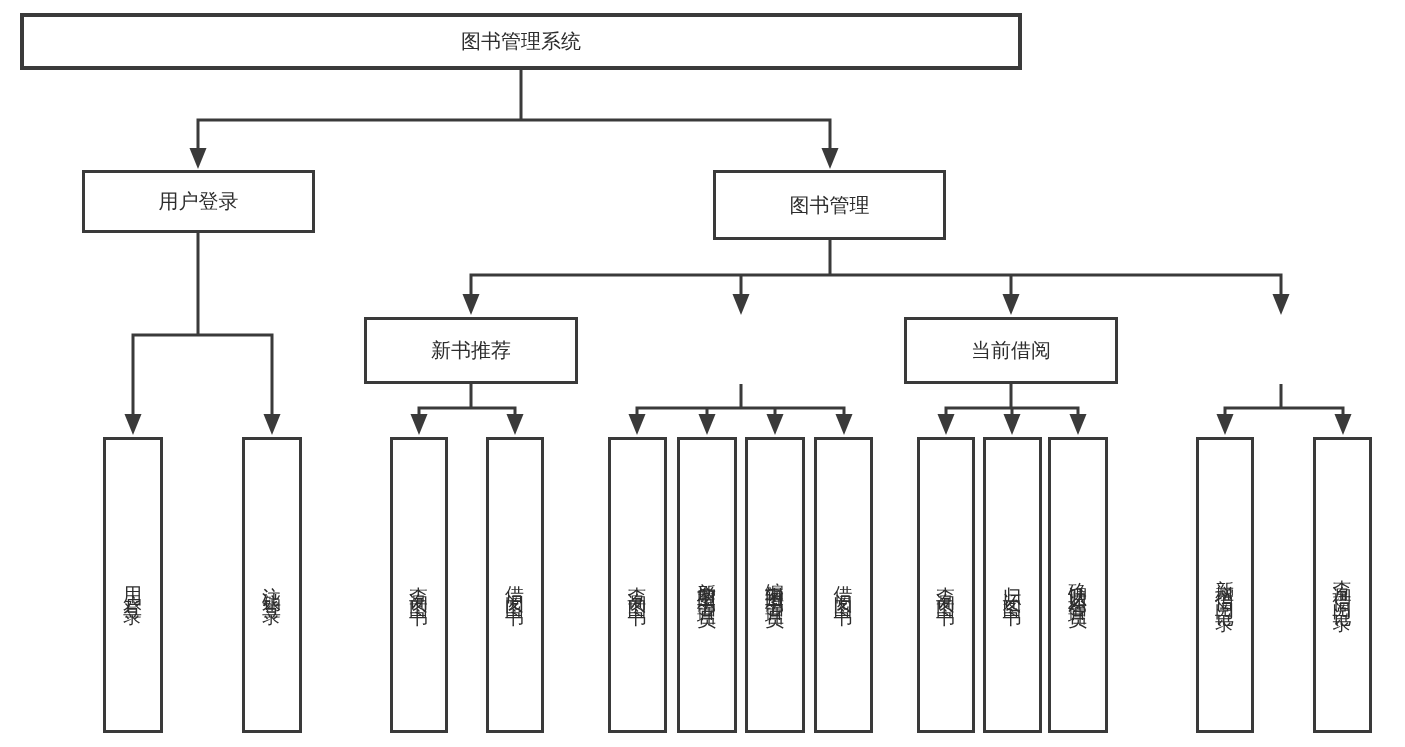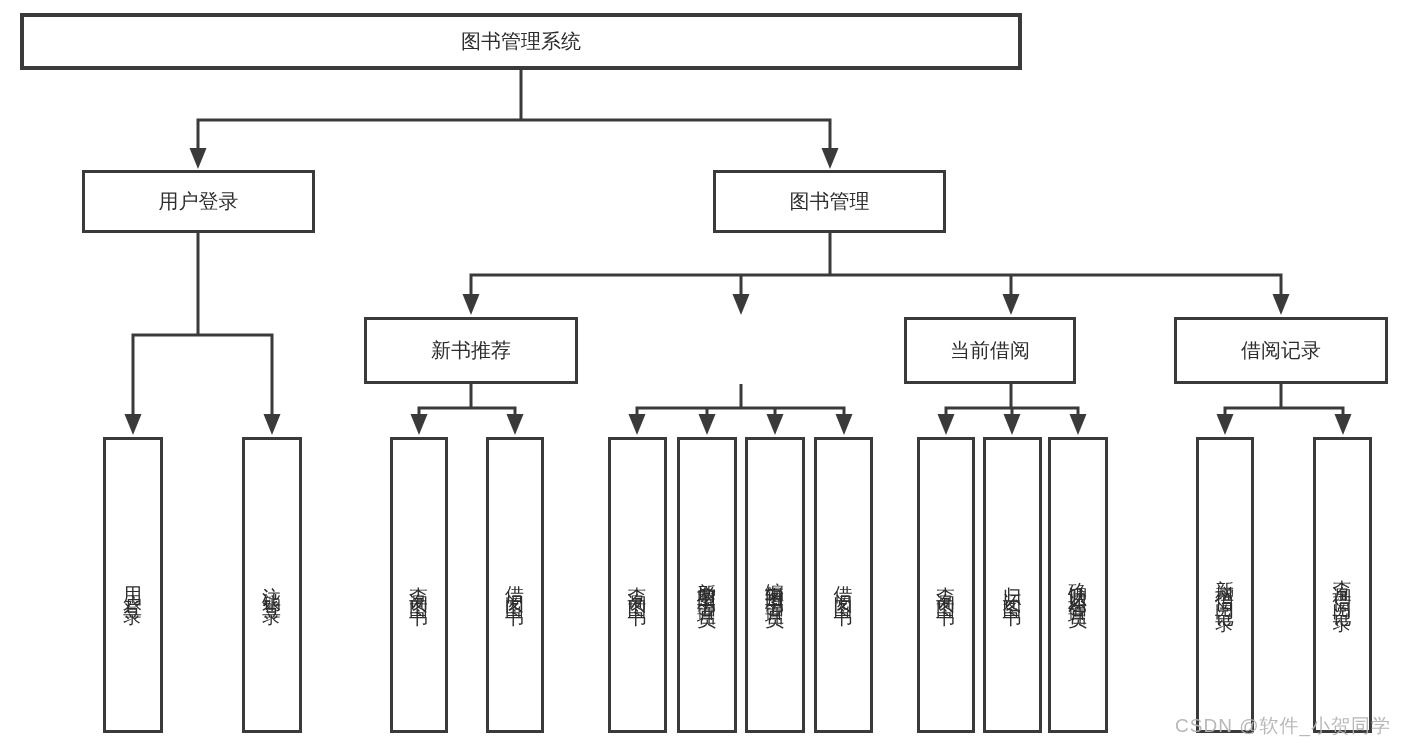--- a/index.html
+++ b/index.html
@@ -89,32 +89,29 @@
     </g>
   </svg>
 
   <div class="node root" style="left:20px; top:13px; width:1002px; height:57px;">
     <span>图书管理系统</span>
   </div>
 
   <div class="node" style="left:82px; top:170px; width:233px; height:63px;">
     <span>用户登录</span>
   </div>
-  <div class="node" style="left:713px; top:170px; width:233px; height:63px;">
+  <div class="node" style="left:713px; top:170px; width:233px; height:70px;">
     <span>图书管理</span>
   </div>
 
   <div class="node" style="left:364px; top:317px; width:214px; height:67px;font-family:Liberation Mono, monospace;">
     <span>新书推荐</span>
   </div>
-  <div class="node" style="left:904px; top:317px; width:172px; height:67px;">
+  <div class="node" style="left:904px; top:317px; width:214px; height:67px;">
     <span>当前借阅</span>
-  </div>
-  <div class="node" style="left:1174px; top:317px; width:214px; height:67px;">
-    <span>借阅记录</span>
   </div>
 
   <div class="node vert" style="left:103px; top:437px; width:60px; height:296px;">
     <span class="vtext">用户登录</span>
   </div>
   <div class="node vert" style="left:242px; top:437px; width:60px; height:296px;">
     <span class="vtext">注销登录</span>
   </div>
 
   <div class="node vert" style="left:390px; top:437px; width:58px; height:296px;">
@@ -147,15 +144,14 @@
     <span class="vtext">确认归还（管理员）</span>
   </div>
 
   <div class="node vert" style="left:1196px; top:437px; width:58px; height:296px;">
     <span class="vtext">新增借阅记录</span>
   </div>
   <div class="node vert" style="left:1313px; top:437px; width:59px; height:296px;">
     <span class="vtext">查询借阅记录</span>
   </div>
 
-  <div id="watermark">CSDN @软件_小贺同学</div>
 
 </div>
 
 </body></html>

